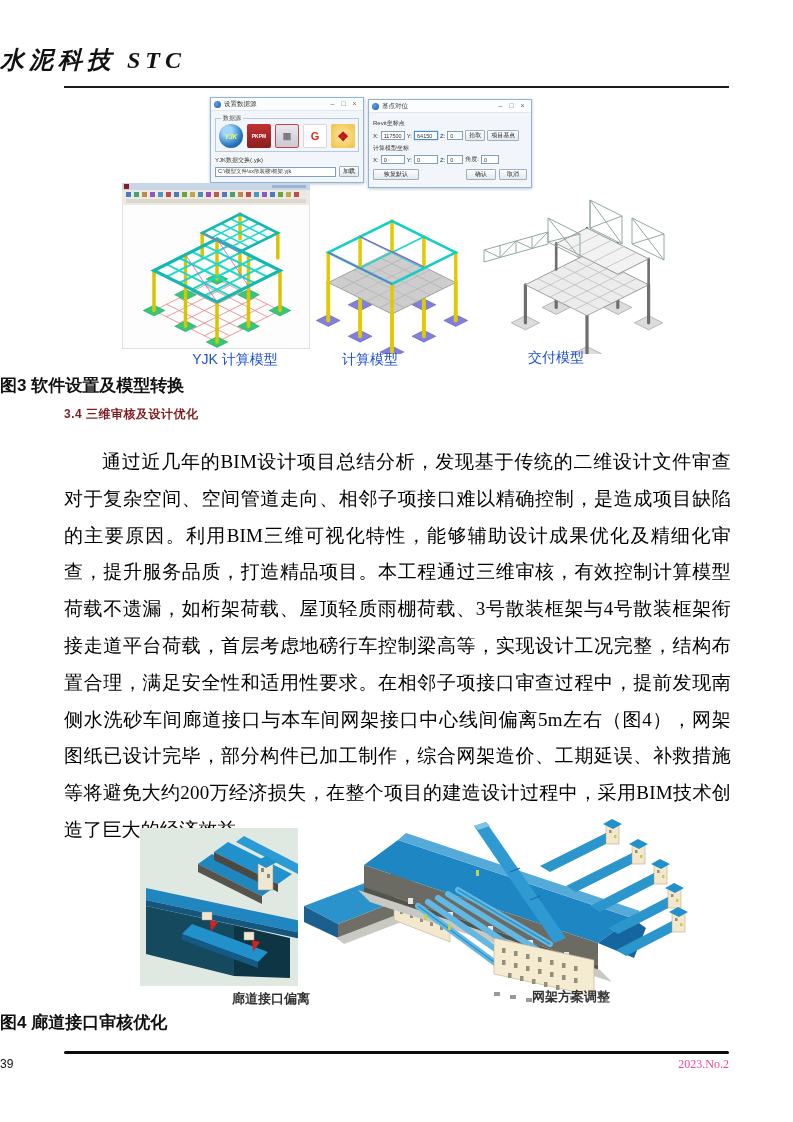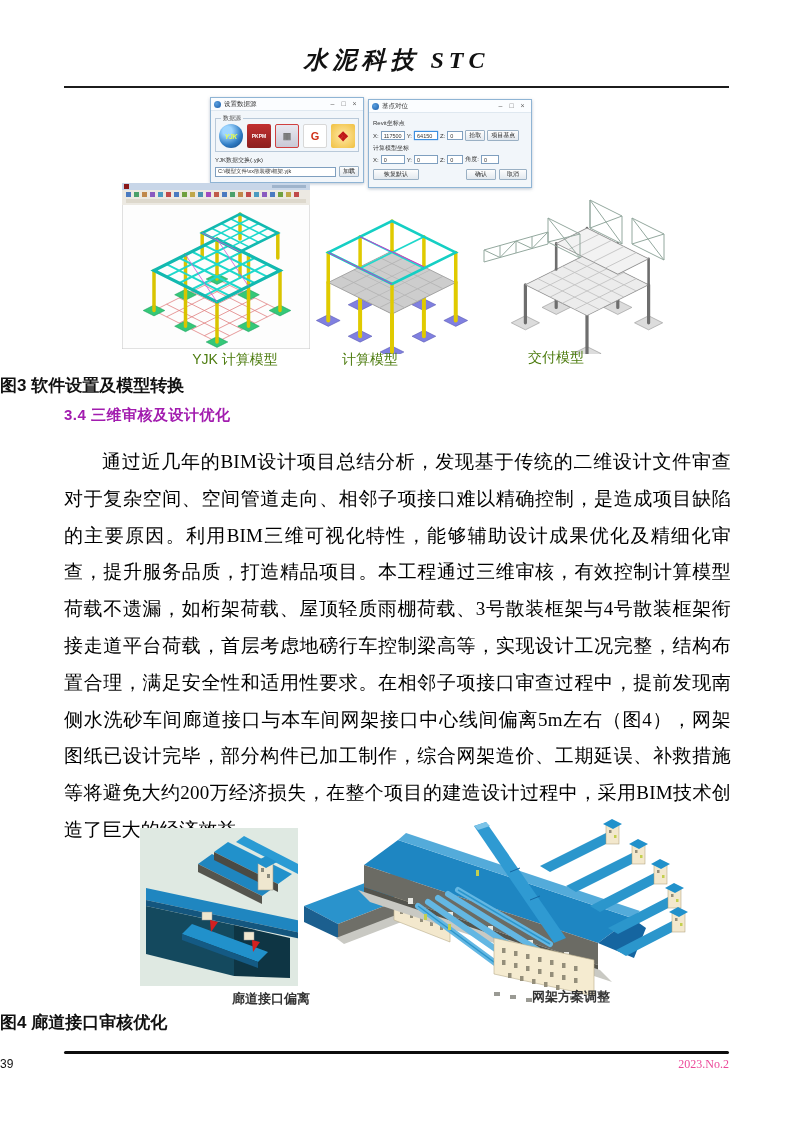--- a/index.html
+++ b/index.html
@@ -4,21 +4,21 @@
 <style>
   * { margin:0; padding:0; box-sizing:border-box; }
   body { background:#888; font-family:"Liberation Sans", sans-serif; }
   .page {
     position:relative; width:793px; height:1122px; margin:0 auto;
     background:#ffffff; overflow:hidden;
   }
   
   .journal-title {
     position:absolute; top:44px; left:0; width:100%;
-    text-align:center; font-family:"Liberation Serif", serif;
+    font-family:"Liberation Serif", serif;
     font-size:24px; font-weight:bold; font-style:italic; letter-spacing:5px; color:#111;
   }
   .header-rule { position:absolute; top:86px; left:64px; width:665px; border-top:2px solid #1c1c1c; }
 
   
   .dialog {
     position:absolute; background:#f2f6fa; border:1px solid #8fb4d4;
     box-shadow:0 1px 3px rgba(60,90,120,.35); font-family:"Liberation Sans",sans-serif;
   }
   .d1 { left:210px; top:97px; width:154px; height:86px; }
@@ -51,25 +51,25 @@
   .sec-label { font-size:6px; color:#333; margin:3px 0 2px; }
   .coord-row { display:flex; align-items:center; gap:2px; }
   .coord-lbl { font-size:6px; color:#333; flex:0 0 auto; }
   .coord-input { width:24px; flex:0 0 auto; height:9px; font-size:5.5px; }
   .coord-input.sel { border-color:#3d8fe0; box-shadow:0 0 1px #3d8fe0; }
   .btn-row { display:flex; align-items:center; margin-top:5px; gap:3px; }
   .spacer { flex:1 1 auto; }
 
   
   .model-svg { position:absolute; }
-  .model-label { position:absolute; font-size:14px; color:#4d7c0f; text-align:center; }
+  .model-label { position:absolute; font-size:14px; color:#1d4ed8; text-align:center; }
   .fig-caption { position:absolute; width:100%; text-align:left; font-weight:bold; font-size:17px; color:#111; }
 
   
-  .section-heading { position:absolute; left:64px; top:406px; font-size:15px; font-weight:bold; color:#a21caf; letter-spacing:.5px; }
+  .section-heading { position:absolute; left:64px; top:406px; font-size:12px; font-weight:bold; color:#7f1d1d; letter-spacing:.5px; }
   .body-paragraph {
     position:absolute; left:64px; top:444px; width:667px;
     font-family:"Liberation Serif", serif; font-size:19px; line-height:36.8px;
     color:#000; text-align:justify; text-indent:2em; letter-spacing:.2px;
   }
 
   
   .fig4-label { position:absolute; font-size:13px; font-weight:600; color:#333; text-align:right; }
 
   

